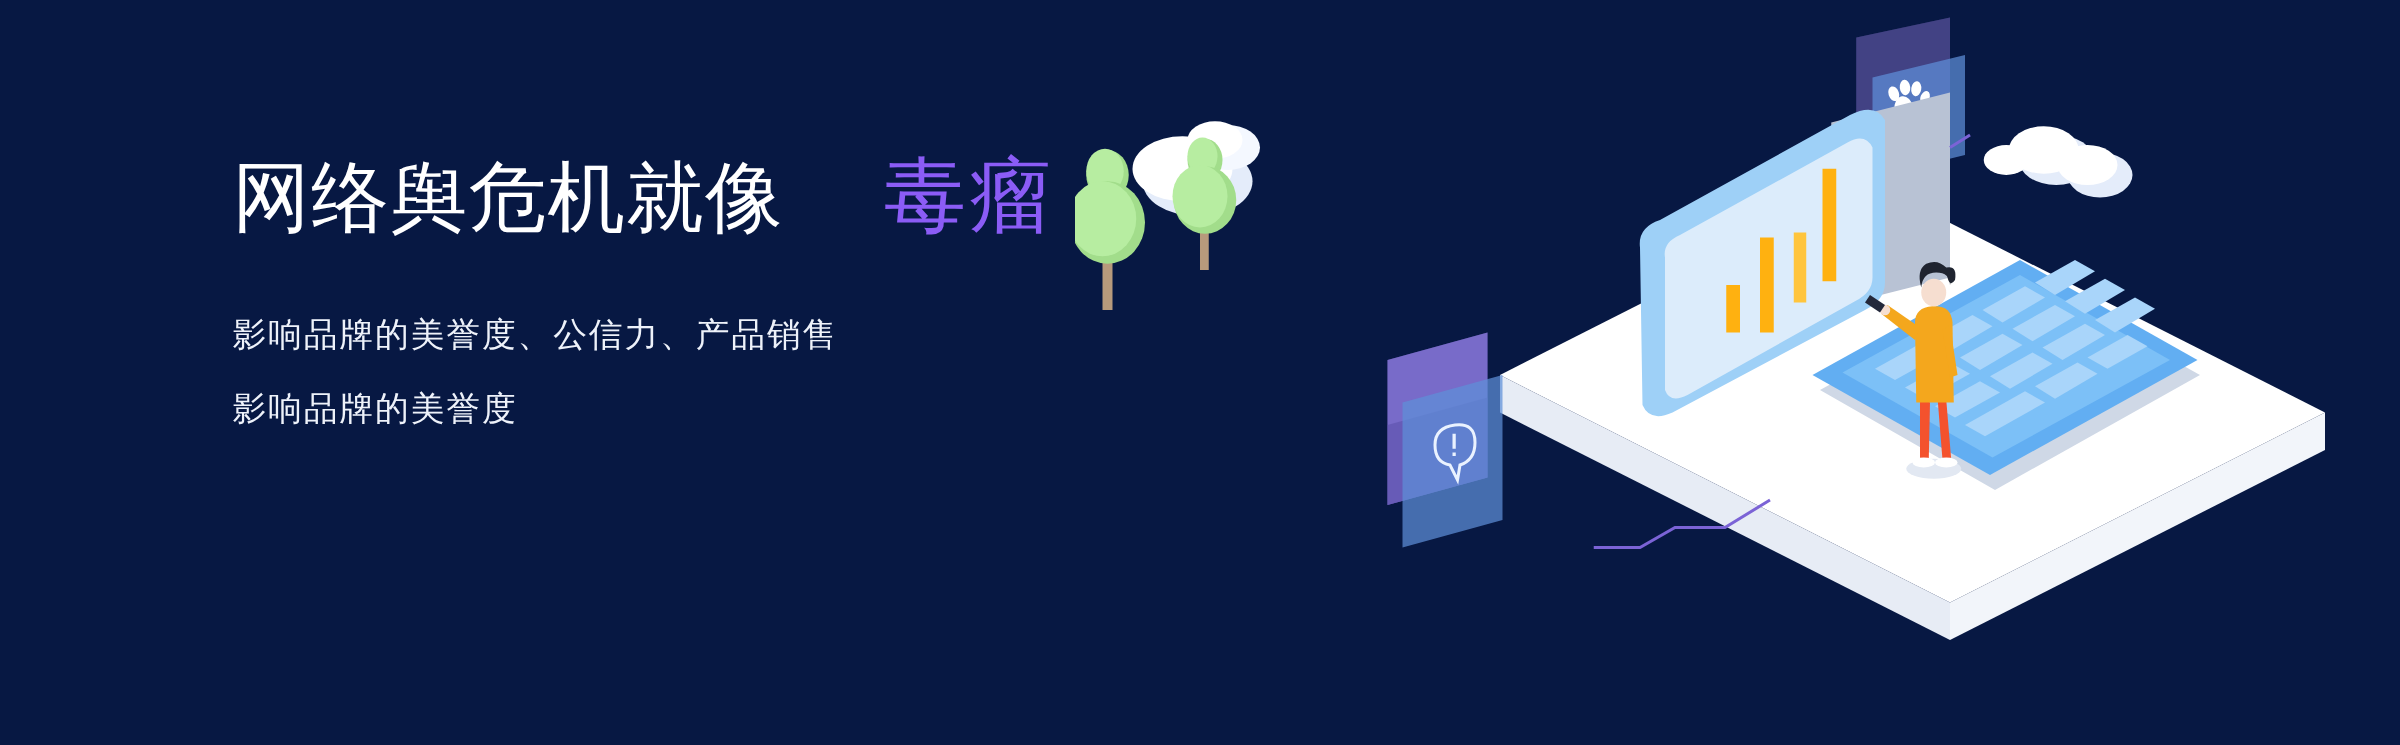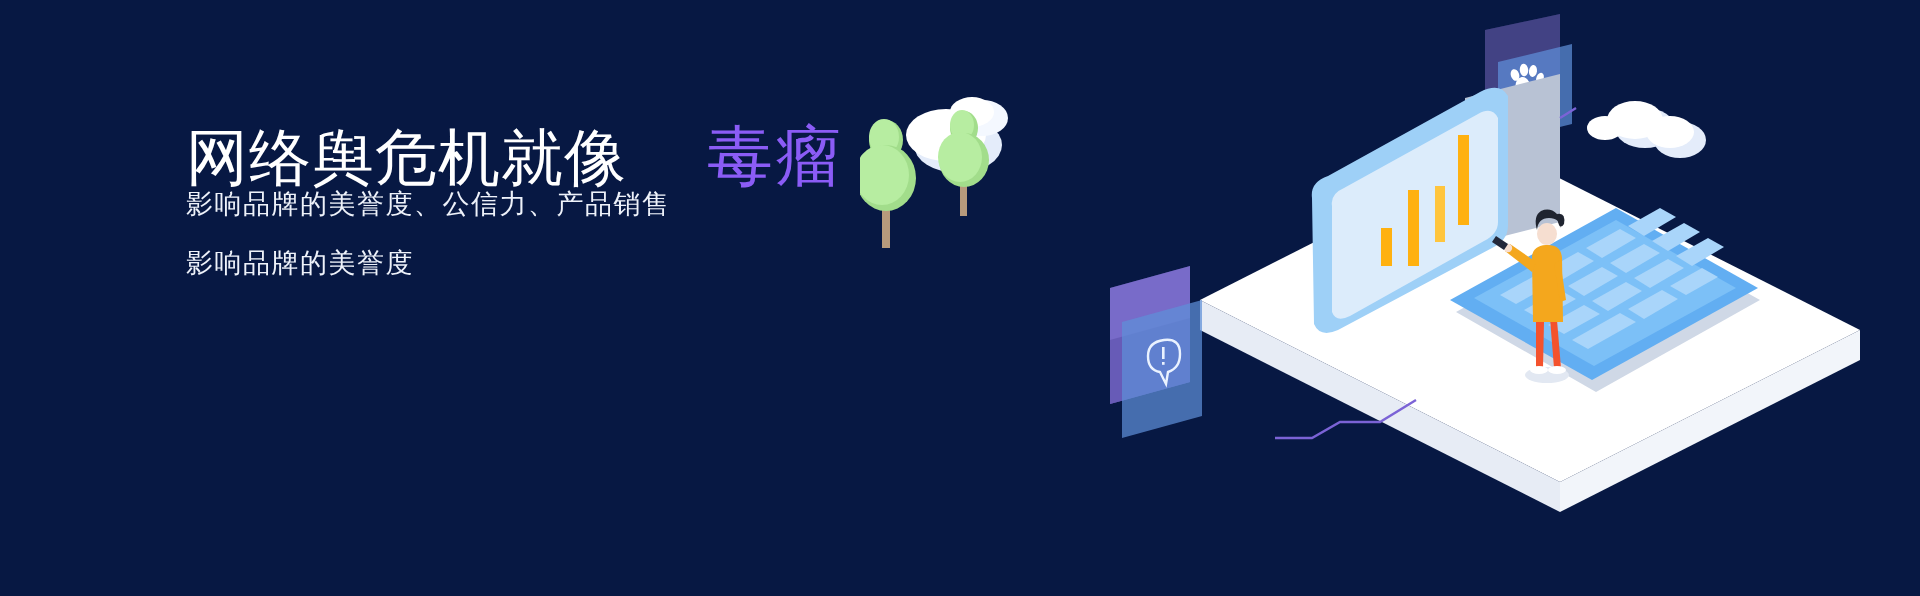--- a/index.html
+++ b/index.html
@@ -37,20 +37,21 @@
   .headline .plain {
     color:#ffffff;
   }
   .headline .accent {
     color:#8b5cf6;
     margin-left:40px;
     font-size:66px;
     letter-spacing:2px;
   }
   .sub {
+    margin-top:64px;
   }
   .sub-line {
     color:#eef2fa;
     font-size:27px;
     font-weight:400;
     line-height:1.0;
     letter-spacing:1.5px;
     white-space:nowrap;
   }
   .sub-line + .sub-line { margin-top:32px; }

